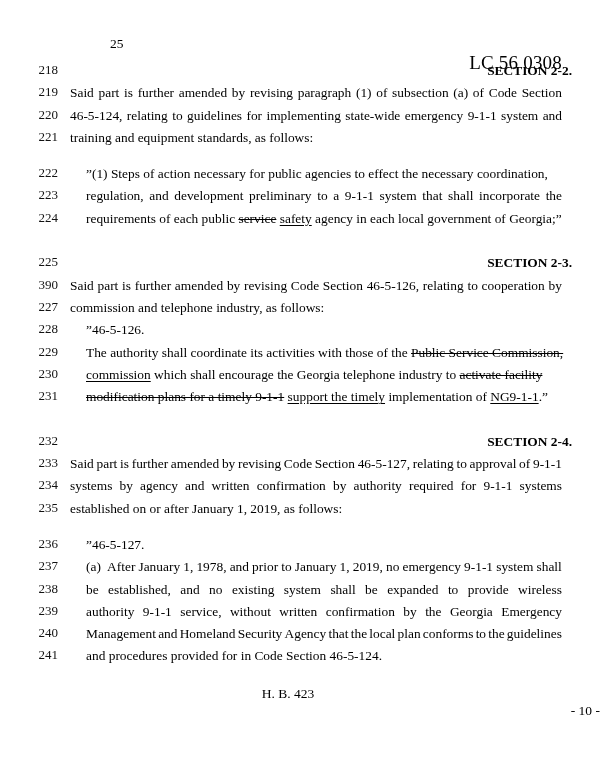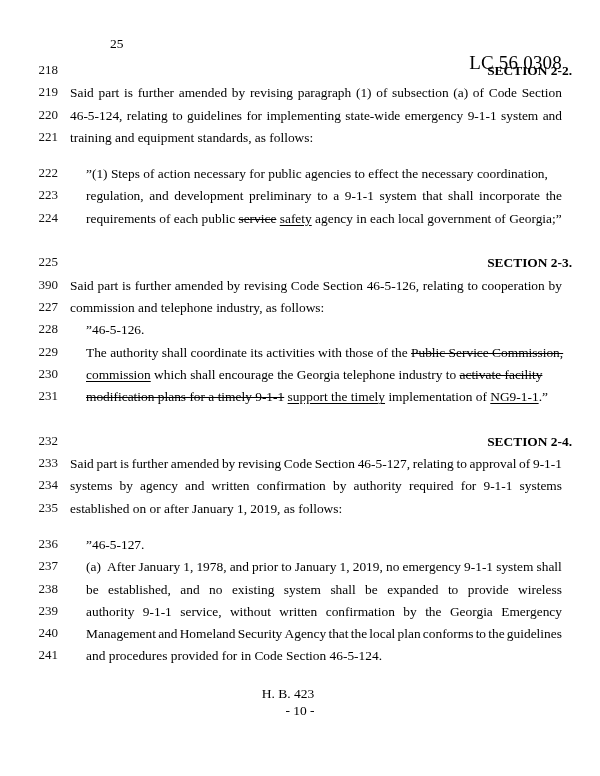--- a/index.html
+++ b/index.html
@@ -120,21 +120,21 @@
     width: 576px;
     text-align: center;
     font-size: 13.5px;
     font-family: Liberation Serif, serif;
   }
   .footer-page {
     position: absolute;
     top: 703px;
     left: 0;
     width: 600px;
-    text-align: center;
+    text-align: right;
     font-size: 13.5px;
   }
 </style>
 </head>
 <body>
 
 <div id="page">
 
   <div class="page-header">
     <div class="header-page-number">25</div>

